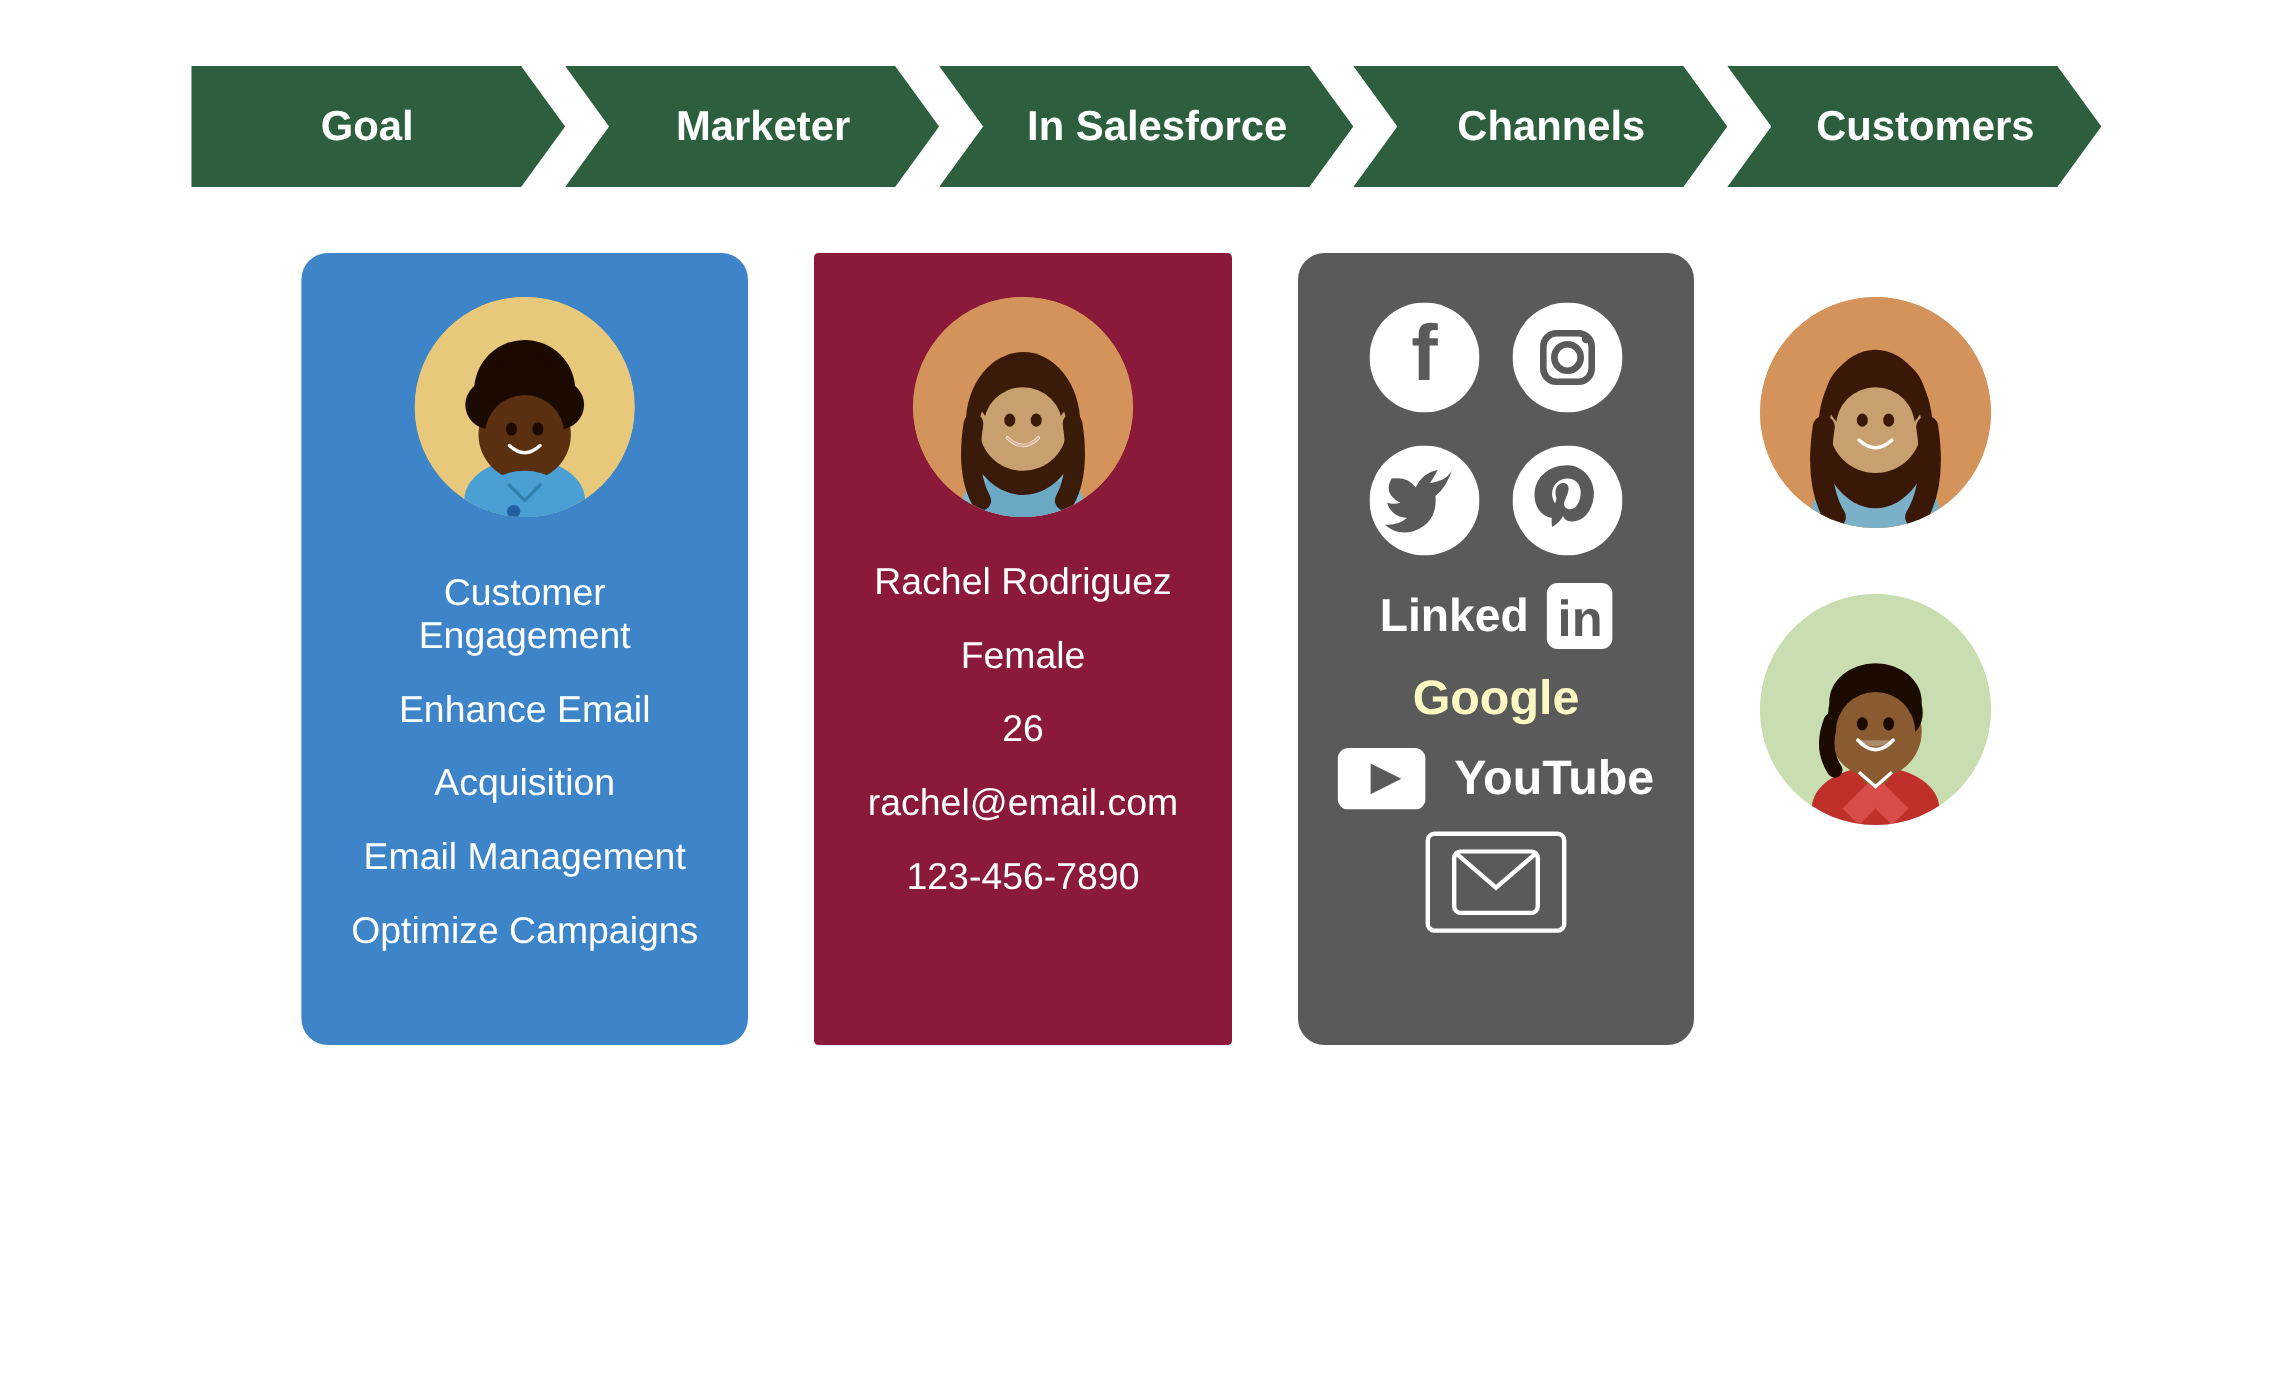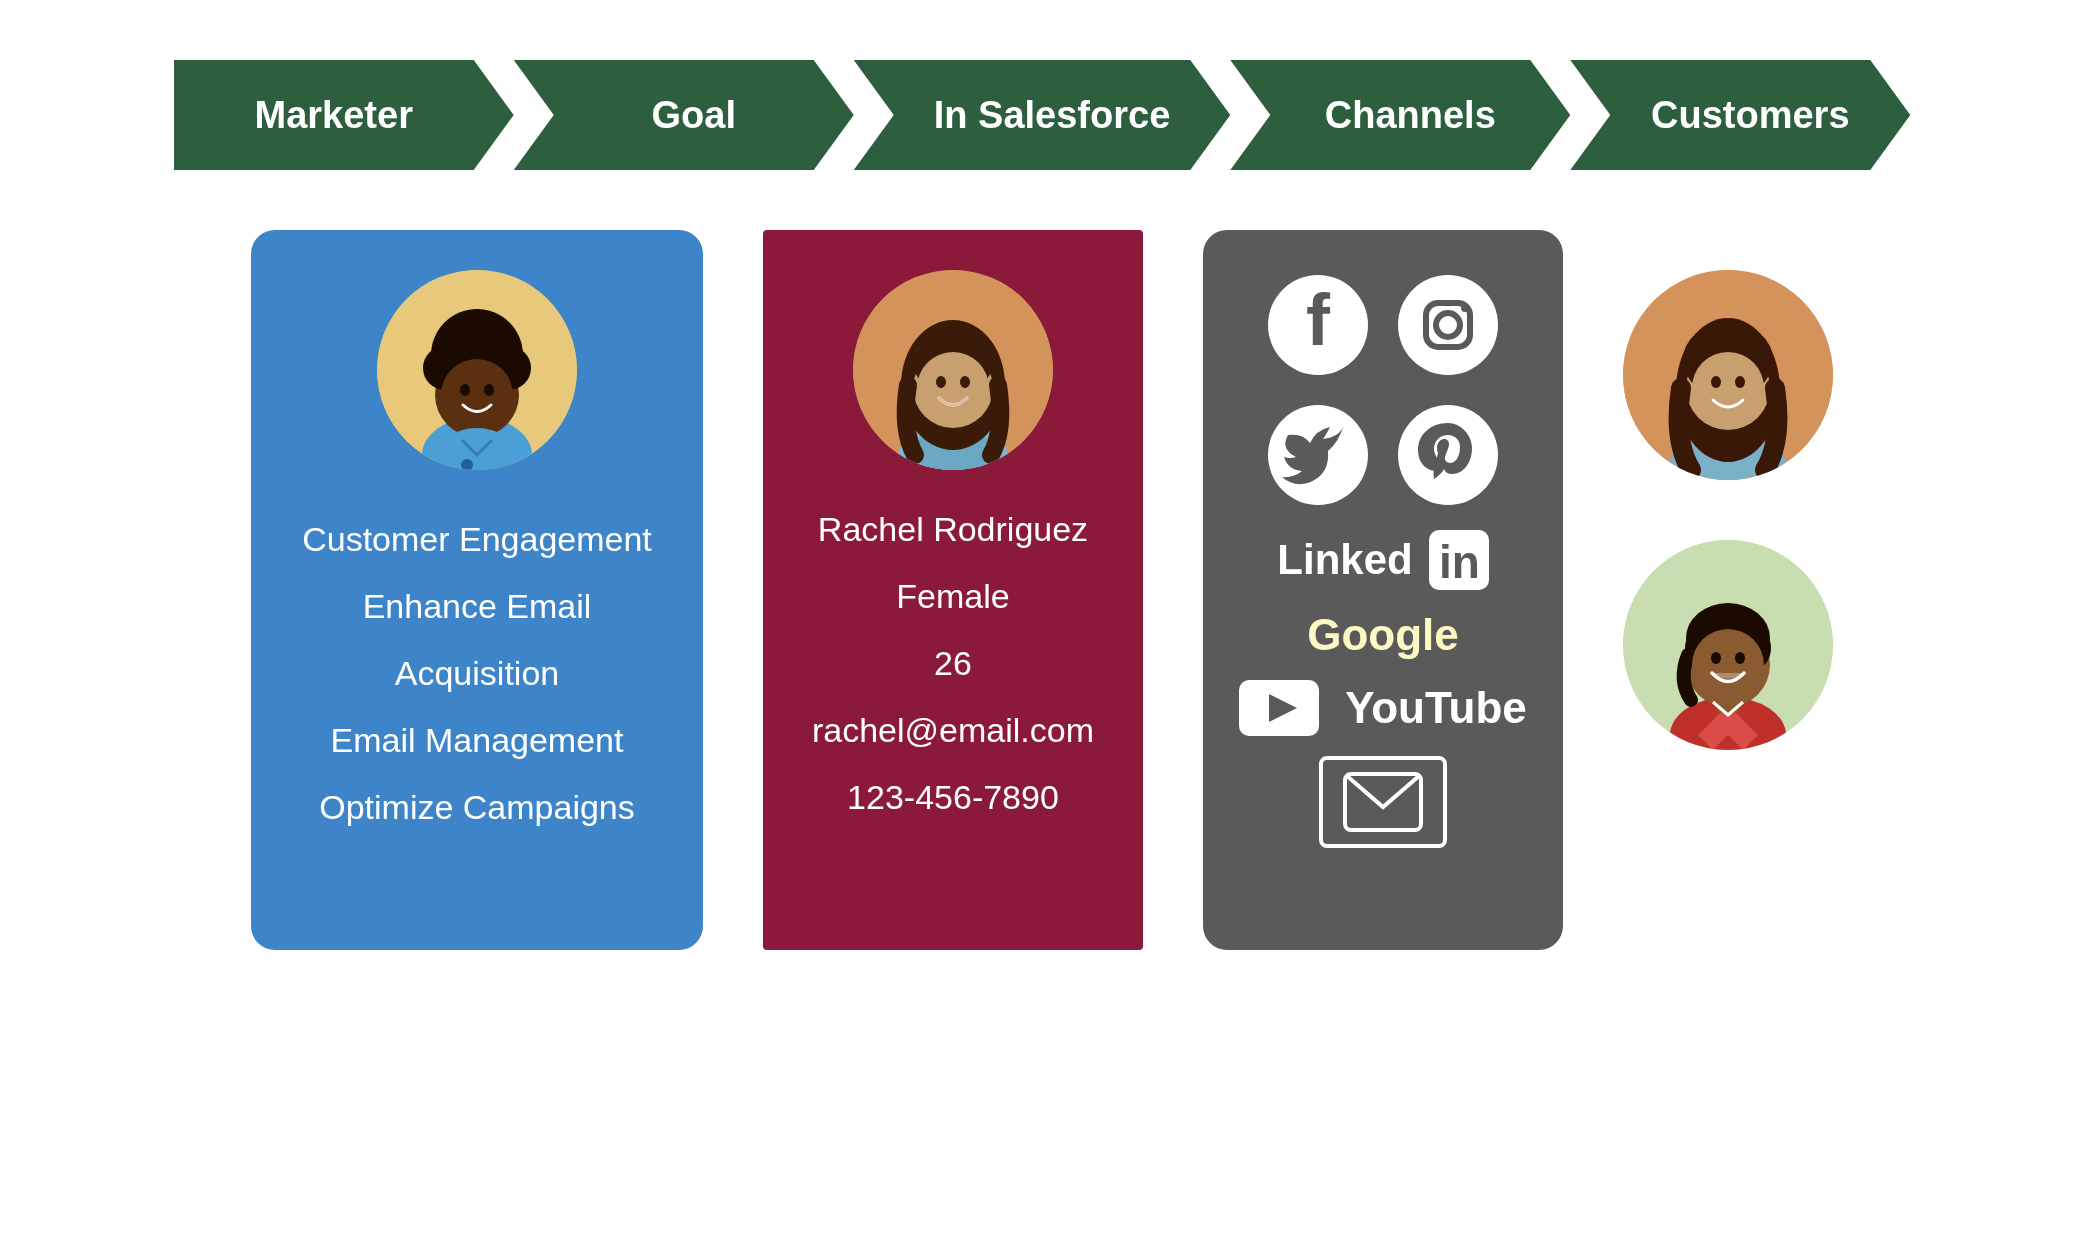--- a/index.html
+++ b/index.html
@@ -51,21 +51,21 @@
       justify-content: center;
       gap: 60px;
       width: 100%;
       padding: 0 80px;
     }
 
     
     .marketer-card {
       background: #3d85c8;
       border-radius: 24px;
-      width: 452px;
+      width: 406px;
       min-height: 720px;
       display: flex;
       flex-direction: column;
       align-items: center;
       padding: 40px 30px 50px;
       gap: 0;
     }
 
     .avatar-circle-yellow {
       width: 200px;
@@ -216,24 +216,24 @@
     .customer-avatar-2 {
       background: #c8ddb0;
     }
 
   </style>
 </head>
 <body>
 
 <nav class="arrow-nav">
   <div class="arrow-item">
+    <span>Goal</span>
+  </div>
+  <div class="arrow-item">
     <span>Marketer</span>
-  </div>
-  <div class="arrow-item">
-    <span>Goal</span>
   </div>
   <div class="arrow-item">
     <span>In Salesforce</span>
   </div>
   <div class="arrow-item">
     <span>Channels</span>
   </div>
   <div class="arrow-item">
     <span>Customers</span>
   </div>

